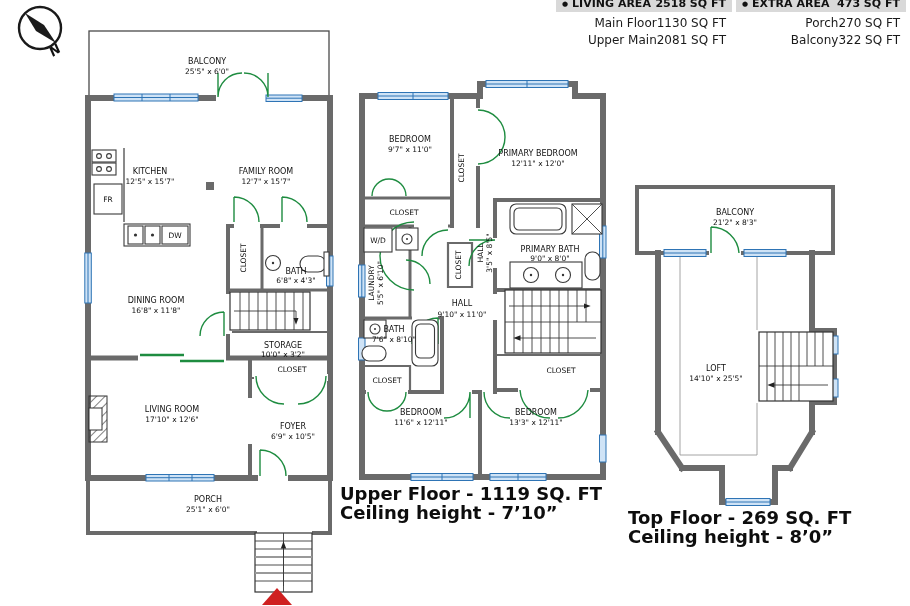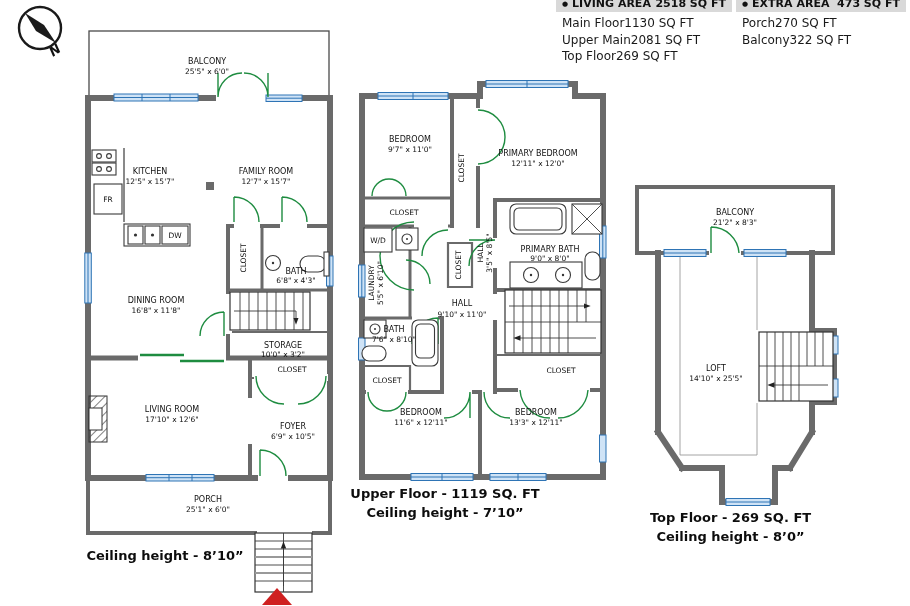--- a/index.html
+++ b/index.html
@@ -15,28 +15,28 @@
   .win{fill:#cfe3f6;stroke:#2e74b5;stroke-width:1}
   .winline{stroke:#2e74b5;stroke-width:1;fill:none}
   .door{stroke:#1e8c40;stroke-width:1.4;fill:none}
   .slider{stroke:#1e8c40;stroke-width:2.6;fill:none}
   .fix{fill:#fff;stroke:#3a3a3a;stroke-width:1.1}
   .step{stroke:#3a3a3a;stroke-width:0.9;fill:none}
   .stepbox{fill:#fff;stroke:#333;stroke-width:1.2}
   .room{font-size:8px;fill:#101010;text-anchor:middle}
   .dims{font-size:7.5px;fill:#101010;text-anchor:middle}
   .tag{font-size:7.5px;fill:#101010;text-anchor:middle}
-  .floor-title{position:absolute;text-align:center;font-weight:bold;font-size:13px;
+  .floor-title{position:absolute;text-align:center;font-weight:bold;font-size:18px;
                color:#0d0d0d;line-height:19px;white-space:nowrap}
   .area-col{position:absolute;font-size:12px;color:#1a1a1a}
   .area-head{display:flex;justify-content:space-between;align-items:center;background:#d9d9d9;
              font-weight:bold;font-size:11px;padding:2px 6px 2px;margin-bottom:3px;color:#111}
   .area-head .bullet{font-size:7px;margin-right:4px}
   .area-head .hleft{display:flex;align-items:center}
-  .area-row{display:flex;justify-content:flex-start;padding:0 6px;line-height:16.5px}
+  .area-row{display:flex;justify-content:flex-end;padding:0 6px;line-height:16.5px}
 </style>
 </head>
 <body>
 
 <div class="stage">
 
 <svg width="910" height="606" viewBox="0 0 910 606">
   <defs>
     <marker id="mA" markerWidth="9" markerHeight="9" refX="5" refY="4" orient="auto">
       <path d="M0,1 L8,4 L0,7 Z" fill="#222"></path>
@@ -319,24 +319,20 @@
     <span>2518 SQ FT</span>
   </div>
   <div class="area-row">
     <span>Main Floor</span>
     <span>1130 SQ FT</span>
   </div>
   <div class="area-row">
     <span>Upper Main</span>
     <span>2081 SQ FT</span>
   </div>
-  <div class="area-row">
-    <span>Top Floor</span>
-    <span>269 SQ FT</span>
-  </div>
 </div>
 
 <div class="area-col" style="left:736px;top:-5px;width:170px">
   <div class="area-head">
     <span class="hleft">
       <span class="bullet">●</span>
       <span>EXTRA AREA</span>
     </span>
     <span>473 SQ FT</span>
   </div>
@@ -344,21 +340,20 @@
     <span>Porch</span>
     <span>270 SQ FT</span>
   </div>
   <div class="area-row">
     <span>Balcony</span>
     <span>322 SQ FT</span>
   </div>
 </div>
 
 <div class="floor-title" style="left:55px;top:546px;width:220px">
-  <div>Ceiling height - 8’10”</div>
 </div>
 <div class="floor-title" style="left:340px;top:484px;width:210px">
   <div>Upper Floor - 1119 SQ. FT</div>
   <div>Ceiling height - 7’10”</div>
 </div>
 <div class="floor-title" style="left:628px;top:508px;width:205px">
   <div>Top Floor - 269 SQ. FT</div>
   <div>Ceiling height - 8’0”</div>
 </div>
 

